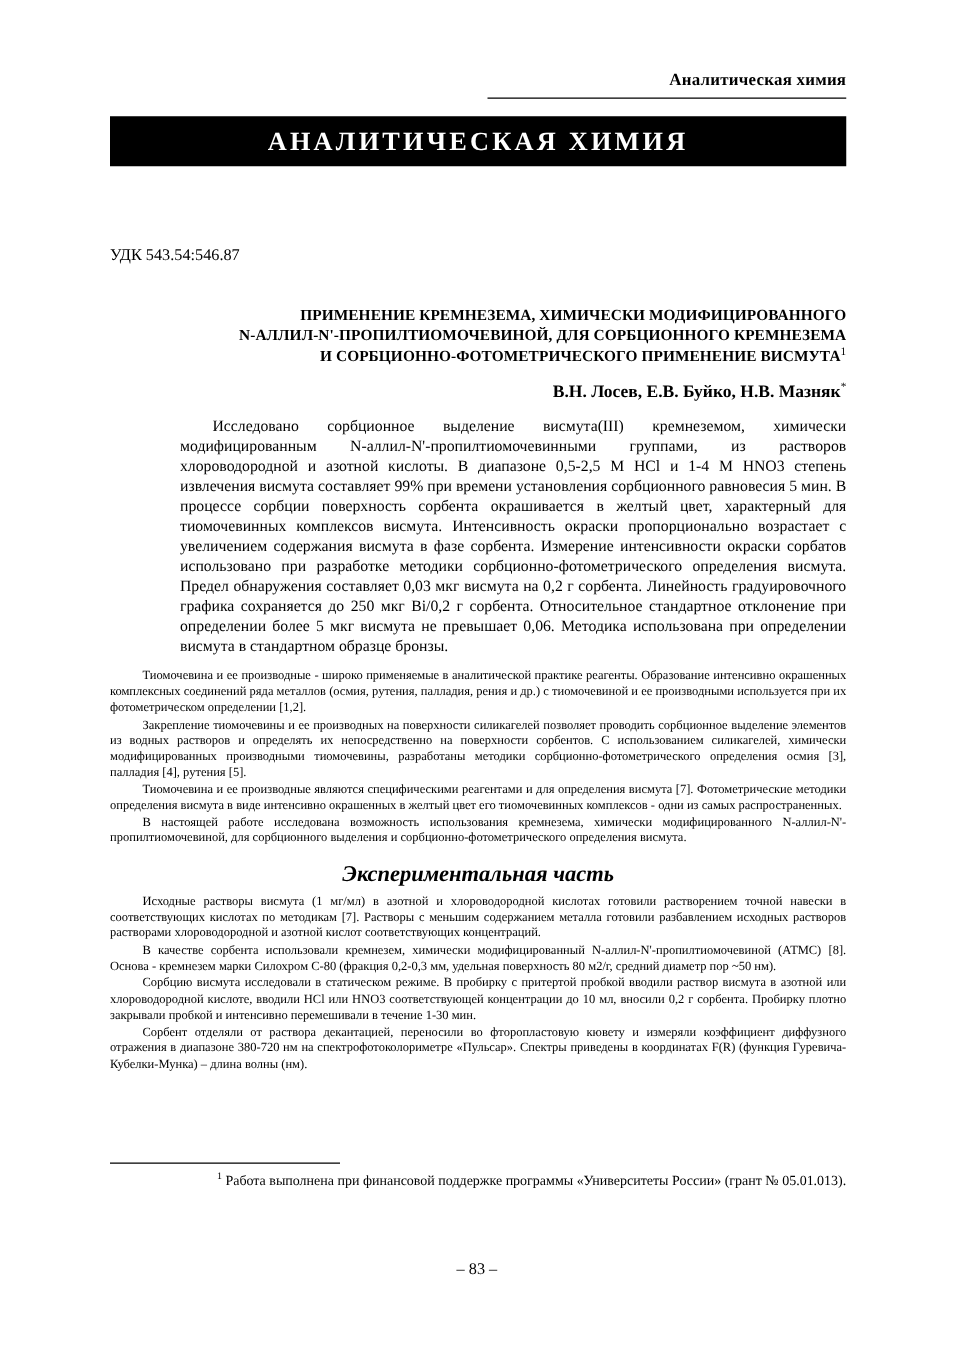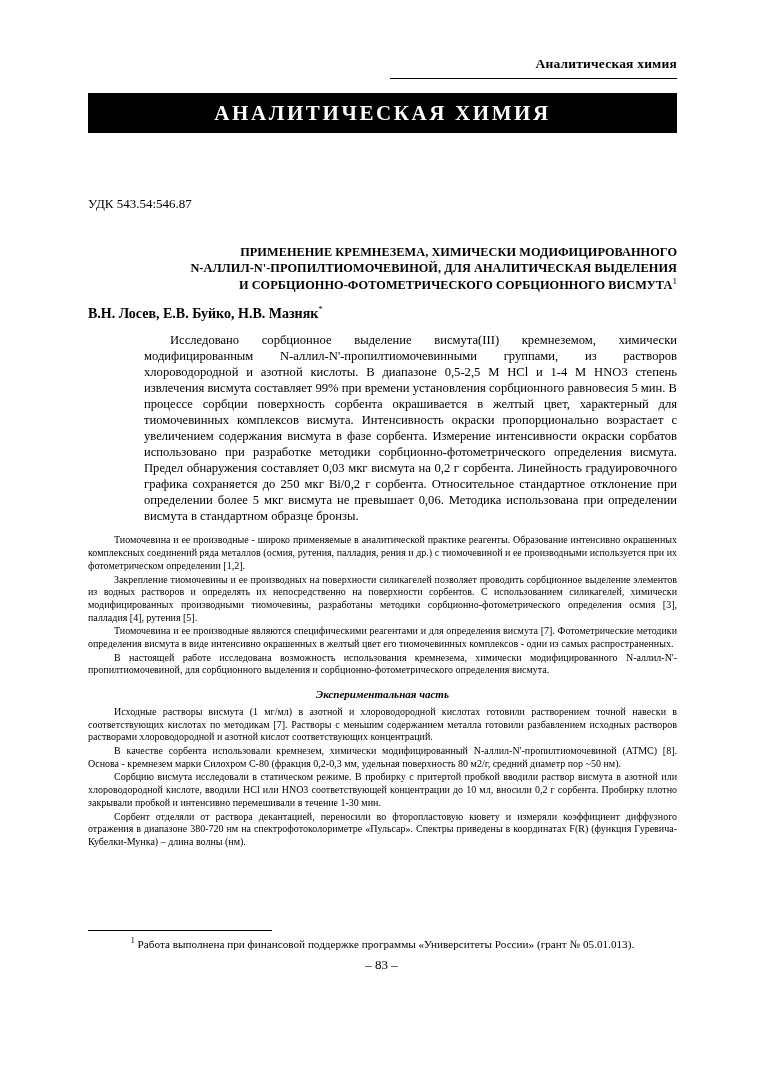--- a/index.html
+++ b/index.html
@@ -73,21 +73,21 @@
     margin-bottom: 32px;
   }
   .title {
     text-align: right;
     font-weight: bold;
     font-size: 12.3px;
     line-height: 1.32;
     letter-spacing: 0.05px;
   }
   .authors {
-    text-align: left;
+    text-align: right;
     font-weight: bold;
     font-size: 14px;
     margin-top: 10px;
     margin-bottom: 12px;
   }
   sup.fn {
     font-size: 9px;
     vertical-align: super;
     font-weight: normal;
   }
@@ -102,21 +102,21 @@
     font-size: 10px;
     line-height: 1.27;
     text-align: justify;
     text-indent: 26px;
     margin: 0 0 1px 0;
   }
   .section-head {
     text-align: center;
     font-style: italic;
     font-weight: bold;
-    font-size: 11px;
+    font-size: 18px;
     margin: 11px 0 6px 0;
   }
   
   .footnote-rule {
     position: absolute;
     left: 88px;
     top: 930px;
     width: 184px;
     height: 1px;
     background: #000;
@@ -124,32 +124,32 @@
   .footnotes {
     position: absolute;
     left: 88px;
     top: 936px;
     width: 589px;
     font-size: 11.2px;
     line-height: 1.3;
   }
   .footnotes p {
     margin: 0 0 2px 0;
-    text-align: center;
+    text-align: right;
     font-family: Liberation Serif, serif;
   }
   .fn-mark {
     font-size: 8px;
     vertical-align: super;
   }
   
   .folio {
     position: absolute;
     left: 0;
-    top: 957px;
+    top: 1007px;
     width: 763px;
     text-align: center;
     font-size: 13px;
   }
 </style>
 </head>
 <body>
 
 <div class="page">
 
@@ -159,22 +159,22 @@
   <div class="banner">
     <span class="banner-text">АНАЛИТИЧЕСКАЯ ХИМИЯ</span>
   </div>
 
   <div class="content">
 
     <div class="udk">УДК 543.54:546.87</div>
 
     <div class="title">
       <div>ПРИМЕНЕНИЕ КРЕМНЕЗЕМА, ХИМИЧЕСКИ МОДИФИЦИРОВАННОГО</div>
-      <div>N-АЛЛИЛ-N'-ПРОПИЛТИОМОЧЕВИНОЙ, ДЛЯ АНАЛИТИЧЕСКАЯ ВЫДЕЛЕНИЯ</div>
-      <div><span>И СОРБЦИОННО-ФОТОМЕТРИЧЕСКОГО СОРБЦИОННОГО ВИСМУТА</span><sup class="fn">1</sup></div>
+      <div>N-АЛЛИЛ-N'-ПРОПИЛТИОМОЧЕВИНОЙ, ДЛЯ СОРБЦИОННОГО КРЕМНЕЗЕМА</div>
+      <div><span>И СОРБЦИОННО-ФОТОМЕТРИЧЕСКОГО ПРИМЕНЕНИЕ ВИСМУТА</span><sup class="fn">1</sup></div>
     </div>
 
     <div class="authors"><span>В.Н. Лосев, Е.В. Буйко, Н.В. Мазняк</span><sup class="fn">*</sup></div>
 
     <div class="abstract">Исследовано сорбционное выделение висмута(III) кремнеземом, химически модифицированным N-аллил-N'-пропилтиомочевинными группами, из растворов хлороводородной и азотной кислоты.  В диапазоне 0,5-2,5 М HCl и 1-4 М HNO3 степень извлечения висмута составляет 99% при времени установления сорбционного равновесия 5 мин. В процессе сорбции поверхность сорбента окрашивается в желтый цвет, характерный для тиомочевинных комплексов висмута. Интенсивность окраски пропорционально возрастает с увеличением содержания висмута в фазе сорбента. Измерение интенсивности окраски сорбатов использовано при разработке методики сорбционно-фотометрического определения висмута. Предел обнаружения составляет 0,03 мкг висмута на 0,2 г сорбента. Линейность градуировочного графика сохраняется до 250 мкг Bi/0,2 г сорбента. Относительное стандартное отклонение при определении более 5 мкг висмута не превышает 0,06. Методика использована при определении висмута в стандартном образце бронзы.</div>
 
     <p class="para">Тиомочевина и ее производные - широко применяемые в аналитической практике реагенты. Образование интенсивно окрашенных комплексных соединений ряда металлов (осмия, рутения, палладия, рения и др.) с тиомочевиной и ее производными используется при их фотометрическом определении [1,2].</p>
     <p class="para">Закрепление тиомочевины и ее производных на поверхности силикагелей позволяет проводить сорбционное выделение элементов из водных растворов и определять их непосредственно на поверхности сорбентов. С использованием силикагелей, химически модифицированных производными тиомочевины, разработаны методики сорбционно-фотометрического определения осмия [3], палладия [4], рутения [5].</p>
     <p class="para">Тиомочевина и ее производные являются специфическими реагентами и для определения висмута [7]. Фотометрические методики определения висмута в виде интенсивно окрашенных в желтый цвет его тиомочевинных комплексов - одни из самых распространенных.</p>
     <p class="para">В настоящей работе исследована возможность использования кремнезема, химически модифицированного N-аллил-N'-пропилтиомочевиной, для сорбционного выделения и сорбционно-фотометрического определения висмута.</p>

